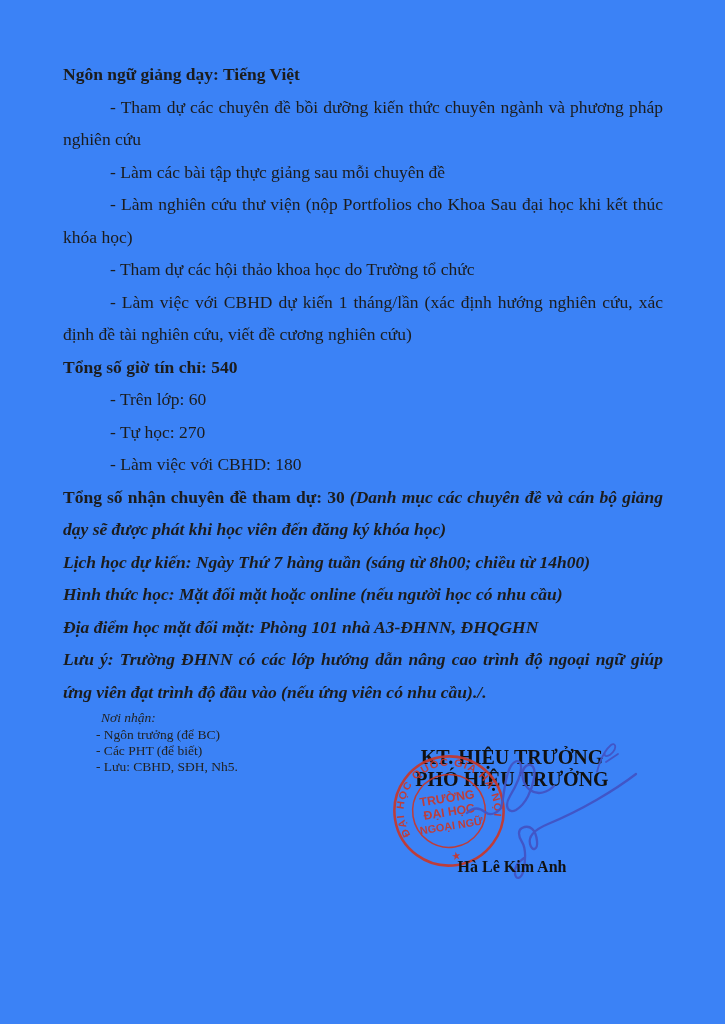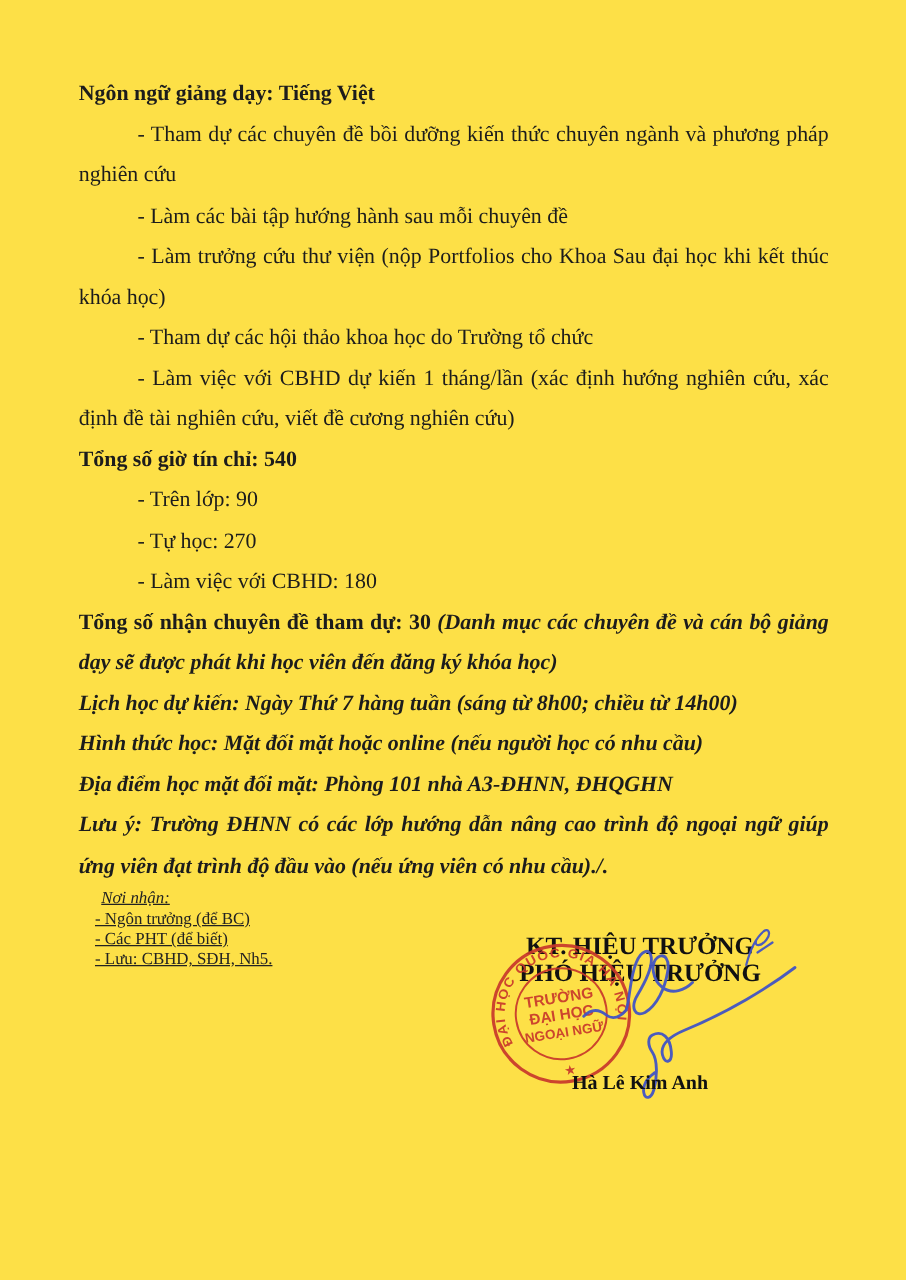--- a/index.html
+++ b/index.html
@@ -1,37 +1,37 @@
 <!DOCTYPE html>
 <html><head>
 <meta charset="utf-8">
 <style>
   html,body{margin:0;padding:0;background:#fff;}
   .page{
     position:relative;
     width:725px;height:1024px;
-    background:#fde047;
+    background:#3b82f6;
     font-family:"Liberation Serif", serif;
     color:#1c1c1c;
     overflow:hidden;
   }
   .body-text{
     position:absolute;
     left:63px;top:58px;width:600px;
     font-size:17.5px;line-height:32.5px;
   }
   .body-text p{margin:0;text-align:justify;}
   .ind{text-indent:47px;}
   .b{font-weight:bold;}
   .bi{font-weight:bold;font-style:italic;}
   .u{}
 
   .recipients{
-    position:absolute;left:76px;top:710px;
-    font-size:13.5px;line-height:16px;color:#222;text-decoration:underline;
+    position:absolute;left:96px;top:710px;
+    font-size:13.5px;line-height:16px;color:#222;
   }
   .rec-header{font-style:italic;padding-left:5px;margin-bottom:1px;}
 
   .sig-titles{
     position:absolute;left:402px;top:706px;width:220px;
     text-align:center;font-weight:bold;font-size:20px;line-height:21.5px;
     color:#111;
     margin-top:41px;
   }
   .seal{position:absolute;left:390px;top:752px;}
@@ -42,26 +42,26 @@
   }
 </style>
 </head>
 <body>
 
 <div class="page">
 
   <div class="body-text">
     <p class="b">Ngôn ngữ giảng dạy: Tiếng Việt</p>
     <p class="ind">- Tham dự các chuyên đề bồi dưỡng kiến thức chuyên ngành  và phương pháp nghiên cứu</p>
-    <p class="ind">- Làm các bài tập hướng hành sau mỗi chuyên đề</p>
-    <p class="ind">- Làm trưởng cứu thư viện (nộp Portfolios cho Khoa Sau đại học khi kết thúc khóa học)</p>
+    <p class="ind">- Làm các bài tập thực giảng sau mỗi chuyên đề</p>
+    <p class="ind">- Làm nghiên cứu thư viện (nộp Portfolios cho Khoa Sau đại học khi kết thúc khóa học)</p>
     <p class="ind">- Tham dự các hội thảo khoa học do Trường tổ chức</p>
     <p class="ind">- Làm việc với CBHD dự kiến 1 tháng/lần (xác định hướng nghiên cứu, xác định đề tài nghiên cứu, viết đề cương nghiên cứu)</p>
     <p class="b">Tổng số giờ tín chỉ: 540</p>
-    <p class="ind">- Trên lớp: 90</p>
+    <p class="ind">- Trên lớp: 60</p>
     <p class="ind">- Tự học: 270</p>
     <p class="ind">- Làm việc với CBHD: 180</p>
     <p><span class="b">Tổng số nhận chuyên đề tham dự</span><span class="b">: 30 </span><span class="bi">(Danh mục các chuyên đề và cán bộ giảng dạy sẽ được phát khi học viên đến đăng ký khóa học)</span></p>
     <p class="bi">Lịch học dự kiến: Ngày Thứ 7 hàng tuần (sáng từ 8h00; chiều từ 14h00)</p>
     <p class="bi">Hình thức học: Mặt đối mặt hoặc online (nếu người học có nhu cầu)</p>
     <p class="bi">Địa điểm học mặt đối mặt: Phòng 101 nhà A3-ĐHNN, ĐHQGHN</p>
     <p><span class="bi u">Lưu ý:</span><span class="bi"> Trường ĐHNN có các lớp hướng dẫn nâng cao trình độ ngoại ngữ giúp ứng viên đạt trình độ đầu vào (nếu ứng viên có nhu cầu)./.</span></p>
   </div>
 
   <div class="recipients">

